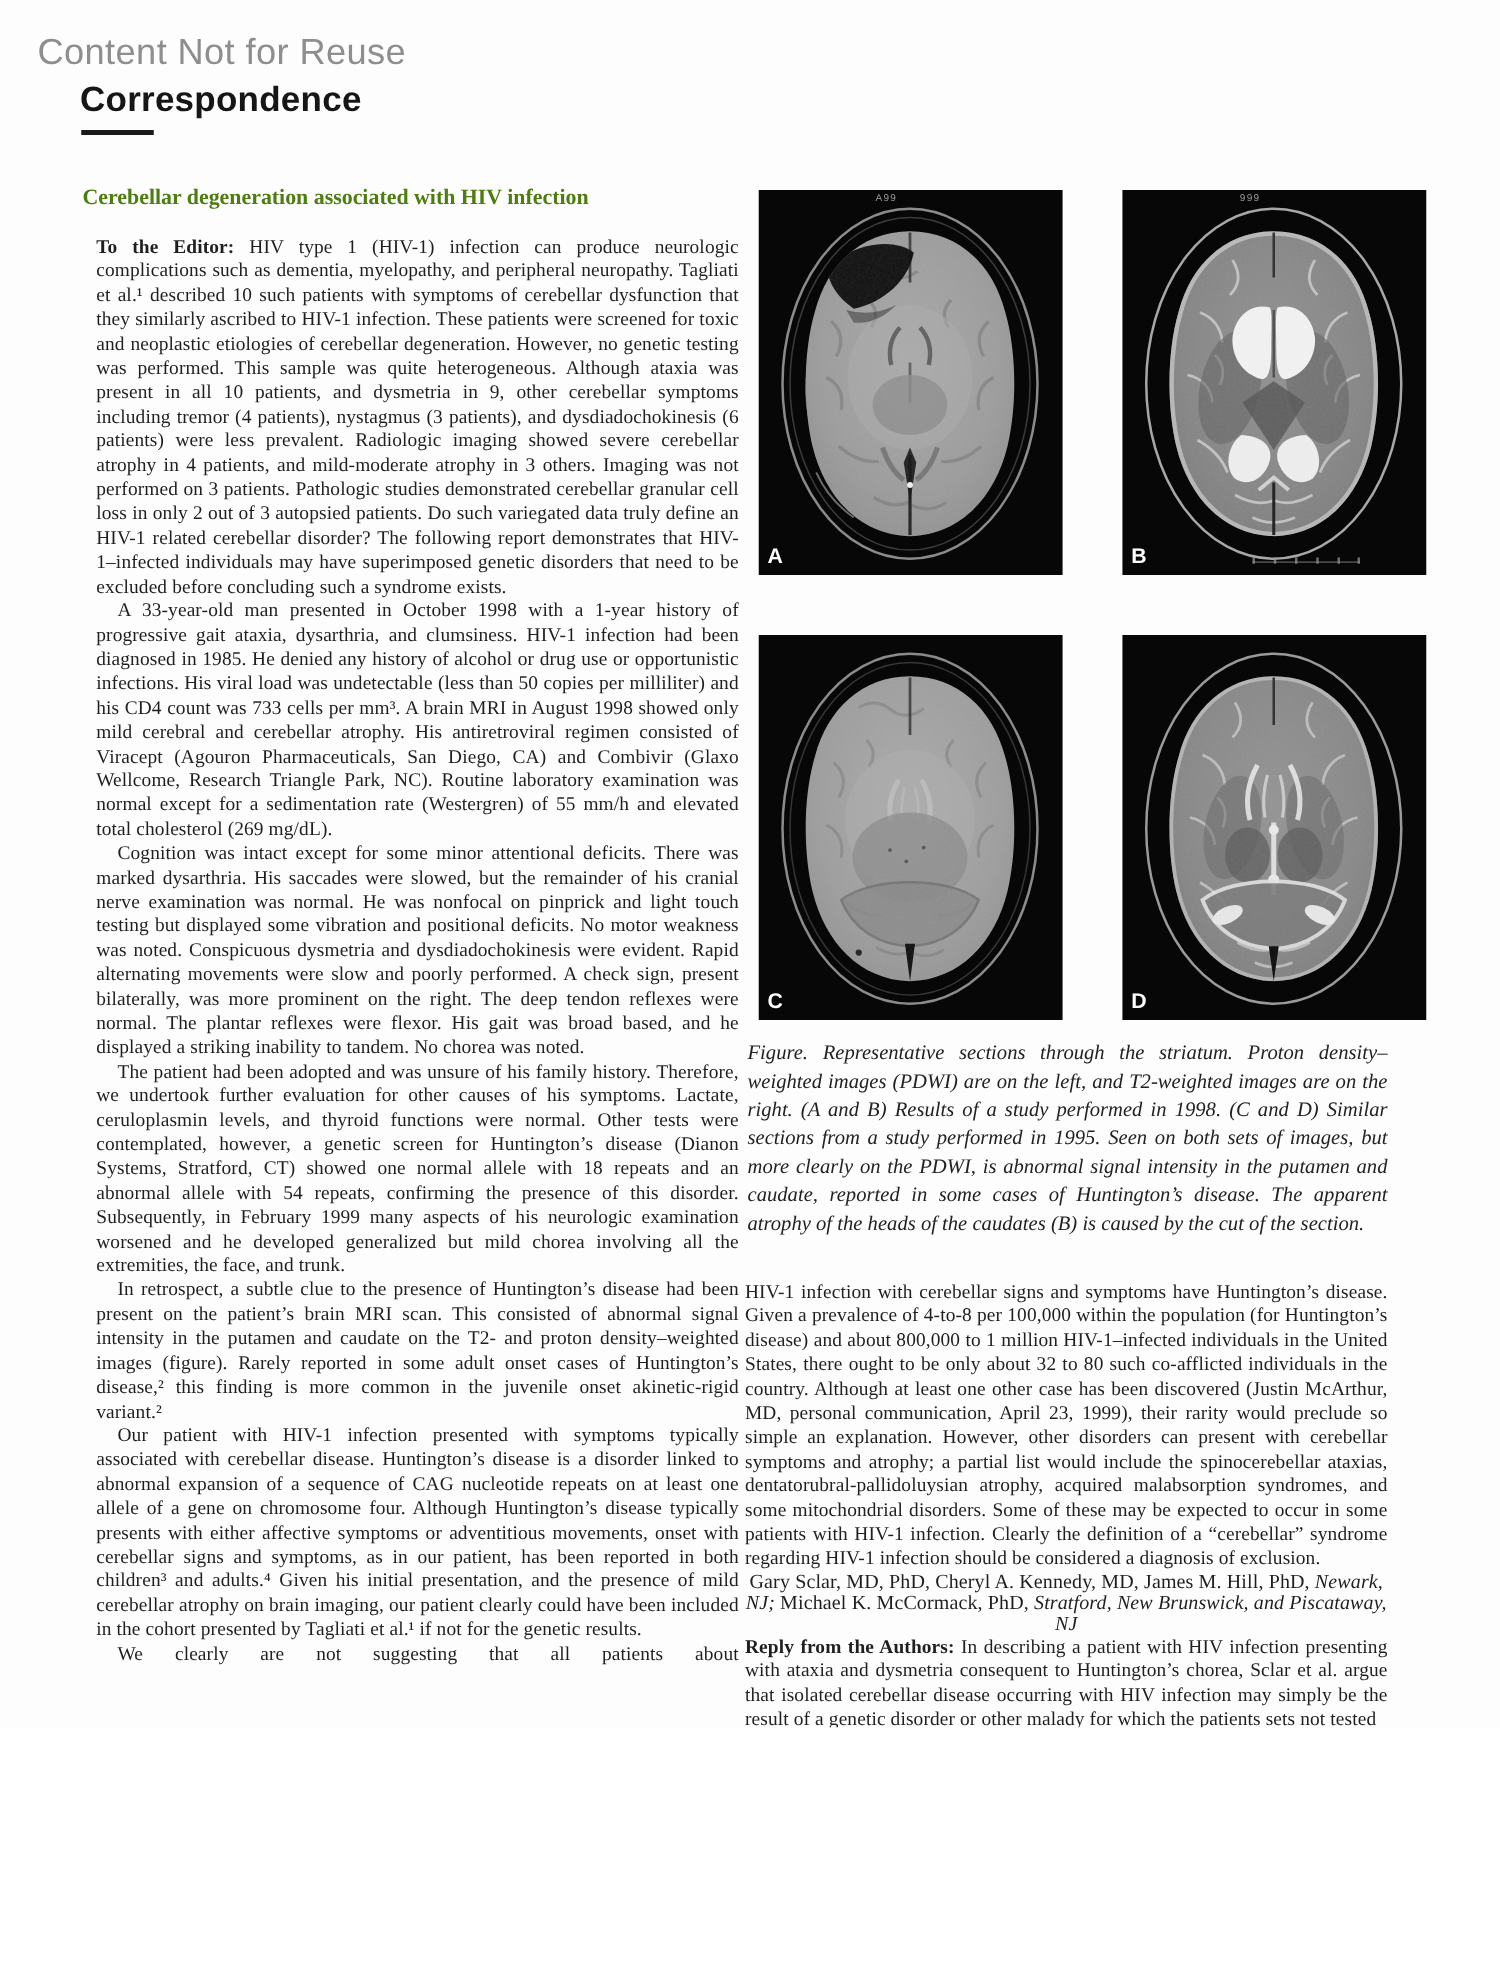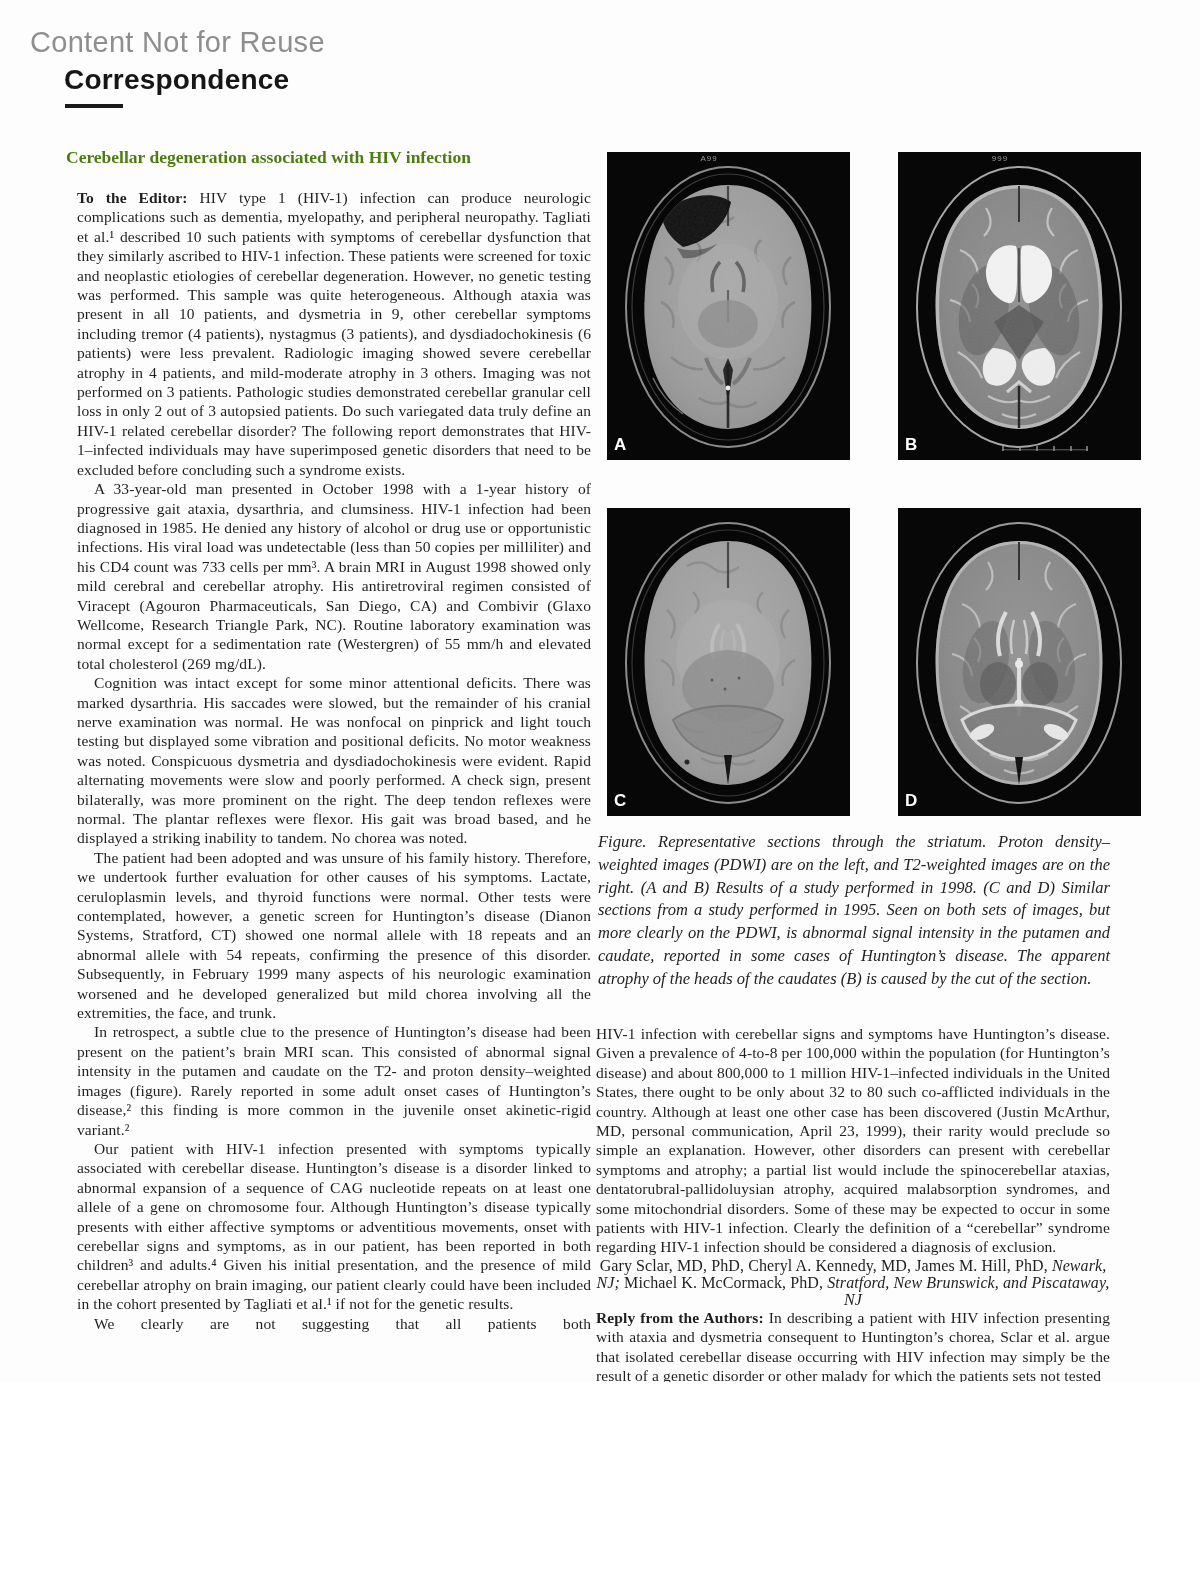--- a/index.html
+++ b/index.html
@@ -56,21 +56,21 @@
 
   <h1 class="article-title" style="margin:0;">Cerebellar degeneration associated with HIV infection</h1>
 
   <div class="col left-col">
     <p class="noindent"><b class="lead">To the Editor:</b> <span>HIV type 1 (HIV-1) infection can produce neurologic complications such as dementia, myelopathy, and peripheral neuropathy. Tagliati et al.¹ described 10 such patients with symptoms of cerebellar dysfunction that they similarly ascribed to HIV-1 infection. These patients were screened for toxic and neoplastic etiologies of cerebellar degeneration. However, no genetic testing was performed. This sample was quite heterogeneous. Although ataxia was present in all 10 patients, and dysmetria in 9, other cerebellar symptoms including tremor (4 patients), nystagmus (3 patients), and dysdiadochokinesis (6 patients) were less prevalent. Radiologic imaging showed severe cerebellar atrophy in 4 patients, and mild-moderate atrophy in 3 others. Imaging was not performed on 3 patients. Pathologic studies demonstrated cerebellar granular cell loss in only 2 out of 3 autopsied patients. Do such variegated data truly define an HIV-1 related cerebellar disorder? The following report demonstrates that HIV-1–infected individuals may have superimposed genetic disorders that need to be excluded before concluding such a syndrome exists.</span></p>
     <p>A 33-year-old man presented in October 1998 with a 1-year history of progressive gait ataxia, dysarthria, and clumsiness. HIV-1 infection had been diagnosed in 1985. He denied any history of alcohol or drug use or opportunistic infections. His viral load was undetectable (less than 50 copies per milliliter) and his CD4 count was 733 cells per mm³. A brain MRI in August 1998 showed only mild cerebral and cerebellar atrophy. His antiretroviral regimen consisted of Viracept (Agouron Pharmaceuticals, San Diego, CA) and Combivir (Glaxo Wellcome, Research Triangle Park, NC). Routine laboratory examination was normal except for a sedimentation rate (Westergren) of 55 mm/h and elevated total cholesterol (269 mg/dL).</p>
     <p>Cognition was intact except for some minor attentional deficits. There was marked dysarthria. His saccades were slowed, but the remainder of his cranial nerve examination was normal. He was nonfocal on pinprick and light touch testing but displayed some vibration and positional deficits. No motor weakness was noted. Conspicuous dysmetria and dysdiadochokinesis were evident. Rapid alternating movements were slow and poorly performed. A check sign, present bilaterally, was more prominent on the right. The deep tendon reflexes were normal. The plantar reflexes were flexor. His gait was broad based, and he displayed a striking inability to tandem. No chorea was noted.</p>
     <p>The patient had been adopted and was unsure of his family history. Therefore, we undertook further evaluation for other causes of his symptoms. Lactate, ceruloplasmin levels, and thyroid functions were normal. Other tests were contemplated, however, a genetic screen for Huntington’s disease (Dianon Systems, Stratford, CT) showed one normal allele with 18 repeats and an abnormal allele with 54 repeats, confirming the presence of this disorder. Subsequently, in February 1999 many aspects of his neurologic examination worsened and he developed generalized but mild chorea involving all the extremities, the face, and trunk.</p>
     <p>In retrospect, a subtle clue to the presence of Huntington’s disease had been present on the patient’s brain MRI scan. This consisted of abnormal signal intensity in the putamen and caudate on the T2- and proton density–weighted images (figure). Rarely reported in some adult onset cases of Huntington’s disease,² this finding is more common in the juvenile onset akinetic-rigid variant.²</p>
     <p>Our patient with HIV-1 infection presented with symptoms typically associated with cerebellar disease. Huntington’s disease is a disorder linked to abnormal expansion of a sequence of CAG nucleotide repeats on at least one allele of a gene on chromosome four. Although Huntington’s disease typically presents with either affective symptoms or adventitious movements, onset with cerebellar signs and symptoms, as in our patient, has been reported in both children³ and adults.⁴ Given his initial presentation, and the presence of mild cerebellar atrophy on brain imaging, our patient clearly could have been included in the cohort presented by Tagliati et al.¹ if not for the genetic results.</p>
-    <p class="stretch">We clearly are not suggesting that all patients both</p>
+    <p class="stretch">We clearly are not suggesting that all patients about</p>
   </div>
 
   <div class="figure-grid">
 
     <div class="panel">
       <svg viewBox="0 0 243 308">
         <defs>
           <clipPath id="clip-a">
               <path d="M121,33 C159,33 187,59 197,97 C206,127 207,171 199,205 C189,246 161,276 121,277 C81,276 53,246 43,205 C35,171 36,127 45,97 C55,59 83,33 121,33 Z"></path>
             </clipPath>

